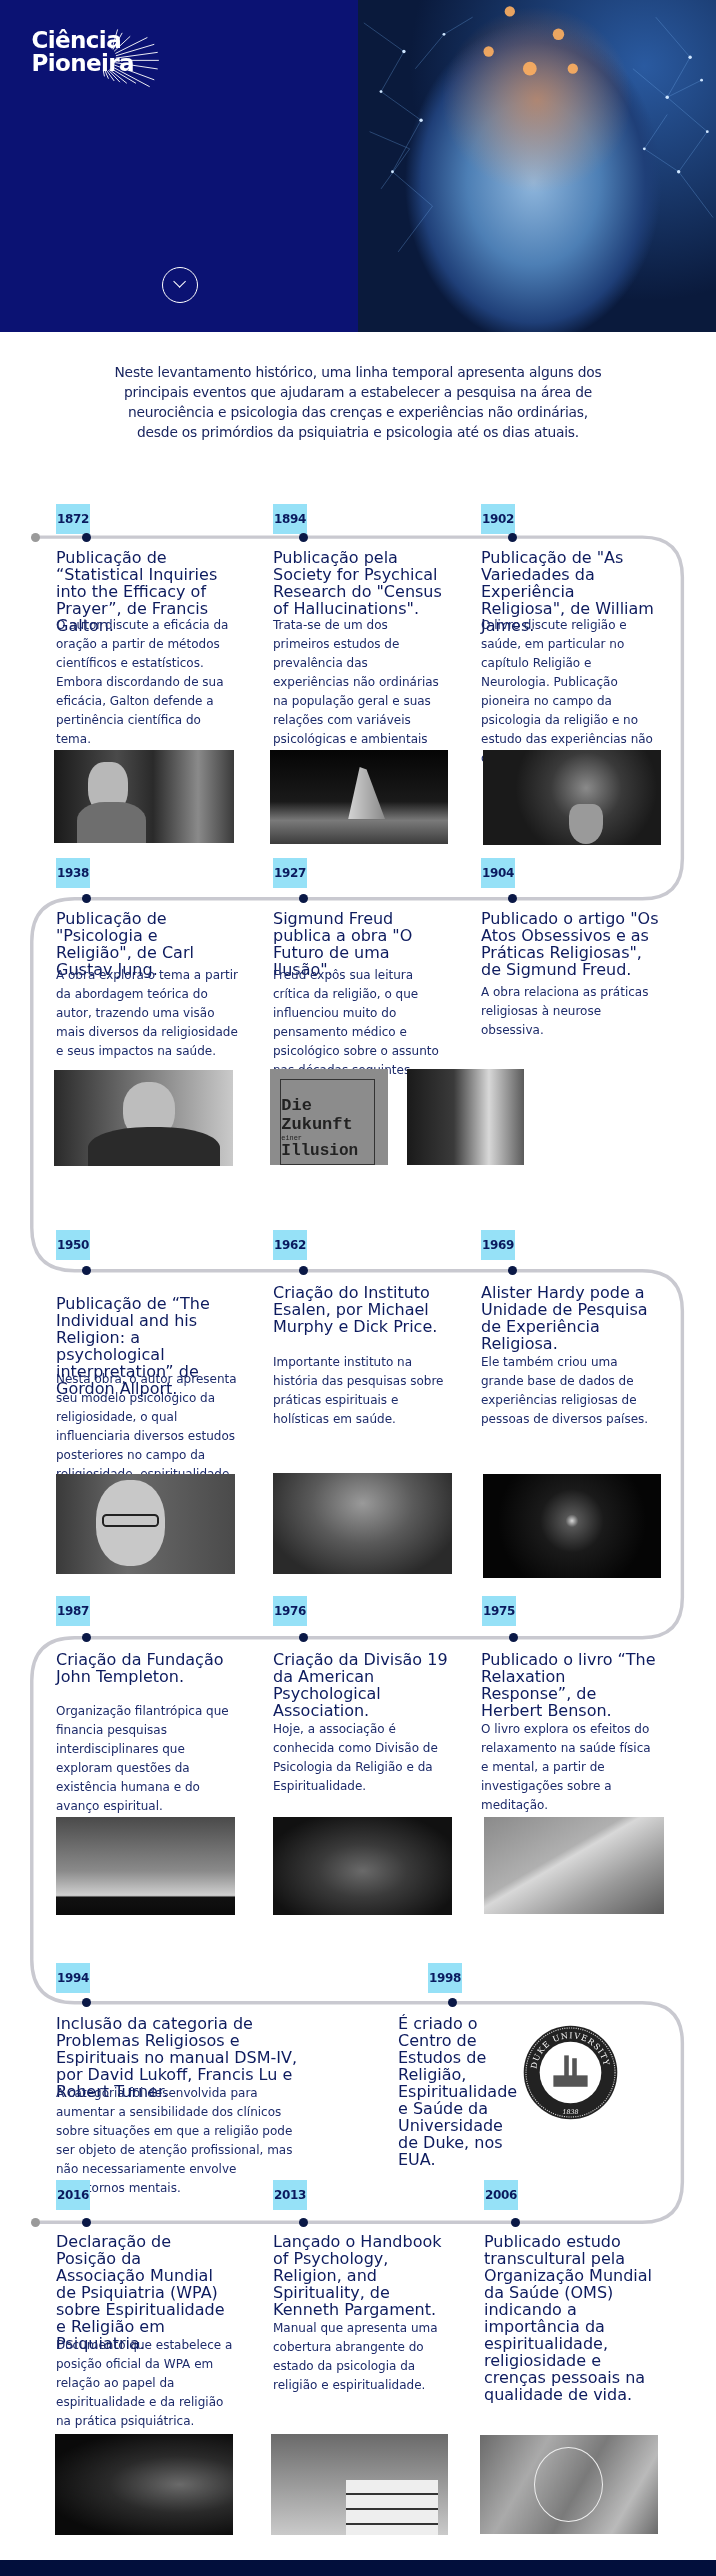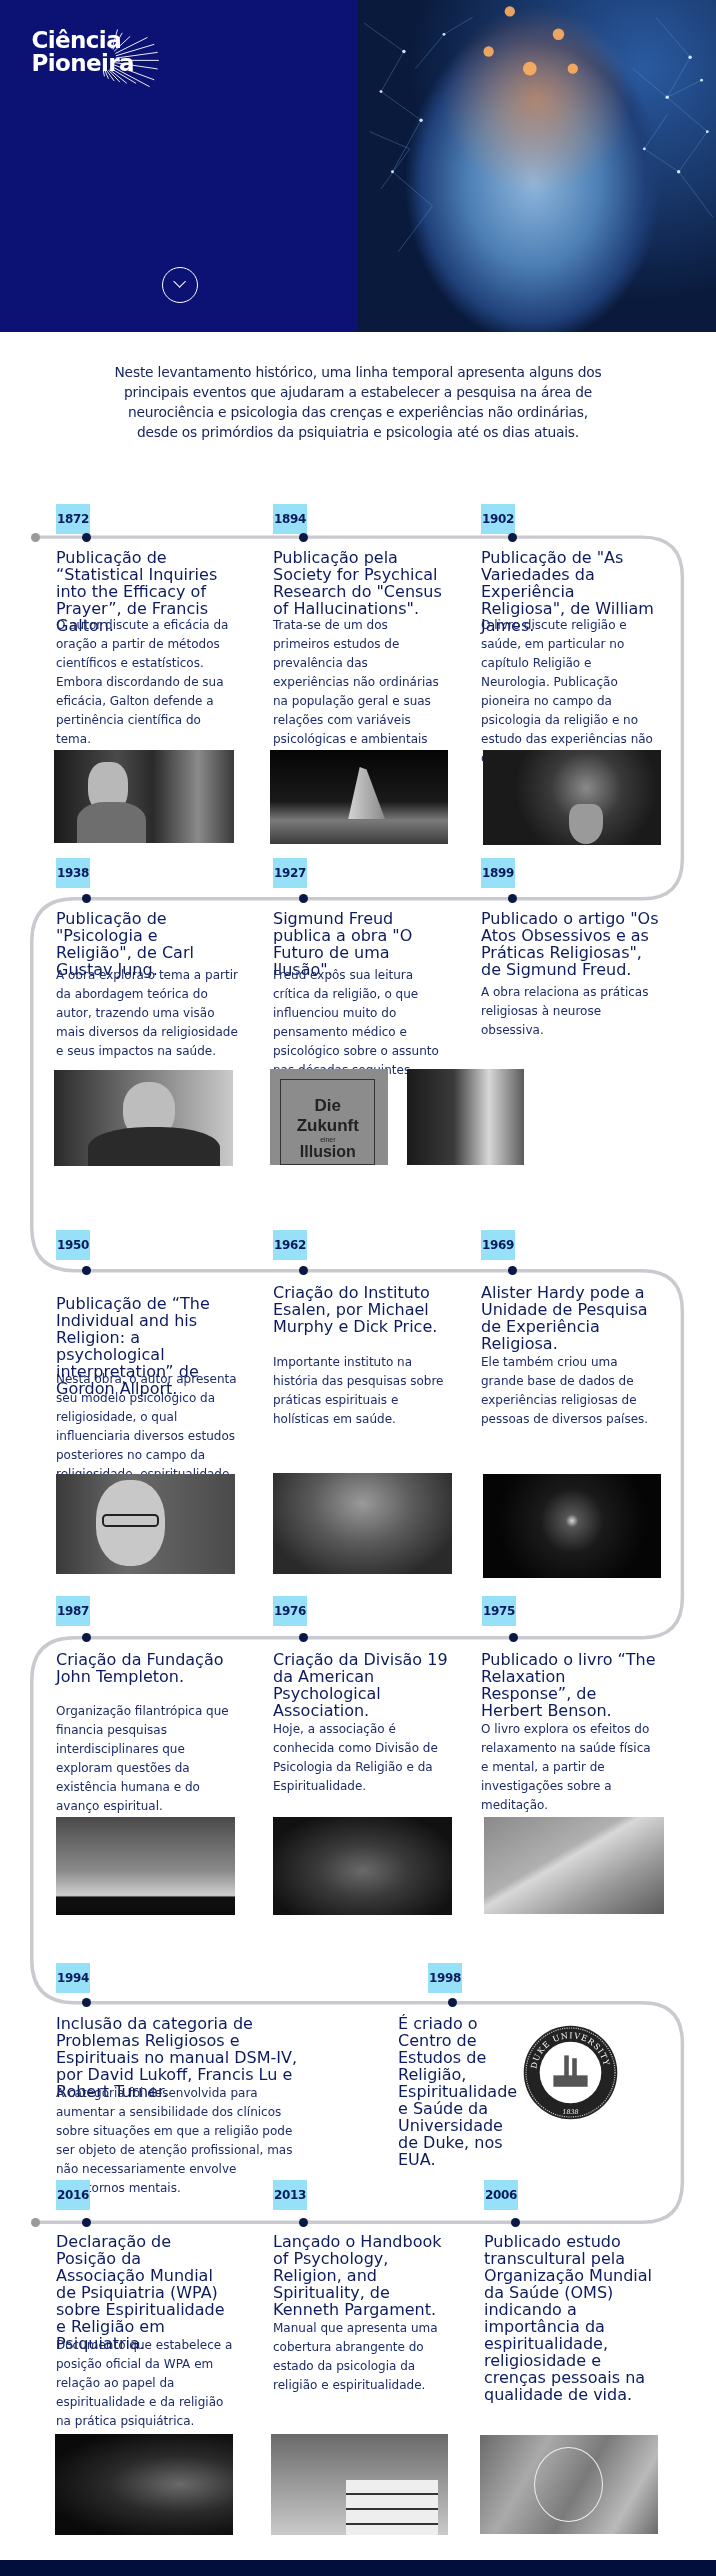--- a/index.html
+++ b/index.html
@@ -131,28 +131,28 @@
 <div class="img" style="left:54px;top:1070px;width:179px;height:96px;background:linear-gradient(90deg,#2a2a2a 0%,#5a5a5a 30%,#8a8a8a 60%,#cacaca 100%)">
   <div style="position:absolute;left:69px;top:11.5px;width:52px;height:57px;border-radius:45%;background:#bdbdbd"></div>
   <div style="position:absolute;left:34px;top:57px;width:132px;height:46px;border-radius:45% 45% 0 0;background:#2a2a2a"></div>
 </div>
 
 <div class="year" style="left:273px;top:858px">1927</div>
 <div class="dot" style="left:299px;top:894px"></div>
 <div class="head" style="left:273px;top:910px">Sigmund Freud publica a obra "O Futuro de uma Ilusão".</div>
 <div class="body" style="left:273px;top:966px;width:172px">Freud expôs sua leitura crítica da religião, o que influenciou muito do pensamento médico e psicológico sobre o assunto nas décadas seguintes.</div>
 <div class="img" style="left:270px;top:1069px;width:116px;height:96px;background:#8c8c8c;width:118px">
-  <div style="position:absolute;left:10.3px;top:10.3px;width:95px;height:86px;border:1.7px solid #333;text-align:center;font-family:Liberation Sans, sans-serif;color:#222">
+  <div style="position:absolute;left:10.3px;top:10.3px;width:95px;height:86px;border:1.7px solid #333;text-align:left;font-family:Liberation Mono, monospace;color:#222">
     <div style="font-size:17px;font-weight:bold;margin-top:16px">Die Zukunft</div>
     <div style="font-size:6.9px">einer</div>
     <div style="font-size:16px;font-weight:bold">Illusion</div>
   </div>
 </div>
 
-<div class="year" style="left:481px;top:858px">1899</div>
+<div class="year" style="left:481px;top:858px">1904</div>
 <div class="dot" style="left:508px;top:894px"></div>
 <div class="head" style="left:481px;top:910px">Publicado o artigo "Os Atos Obsessivos e as Práticas Religiosas", de Sigmund Freud.</div>
 <div class="body" style="left:481px;top:983px;width:172px">A obra relaciona as práticas religiosas à neurose obsessiva.</div>
 <div class="img" style="left:407px;top:1069px;width:117px;height:96px;left:407px;background:linear-gradient(90deg,#1a1a1a 0%,#3a3a3a 40%,#d8d8d8 70%,#5a5a5a 100%);left:407px">
 </div>
 
 <div class="year" style="left:56px;top:1230px">1950</div>
 <div class="dot" style="left:82px;top:1266px"></div>
 <div class="head" style="left:56px;top:1295px">Publicação de “The Individual and his Religion: a psychological interpretation” de Gordon Allport.</div>
 <div class="body" style="left:56px;top:1370px">Nesta obra, o autor apresenta seu modelo psicológico da religiosidade, o qual influenciaria diversos estudos posteriores no campo da religiosidade, espiritualidade e saúde.</div>

